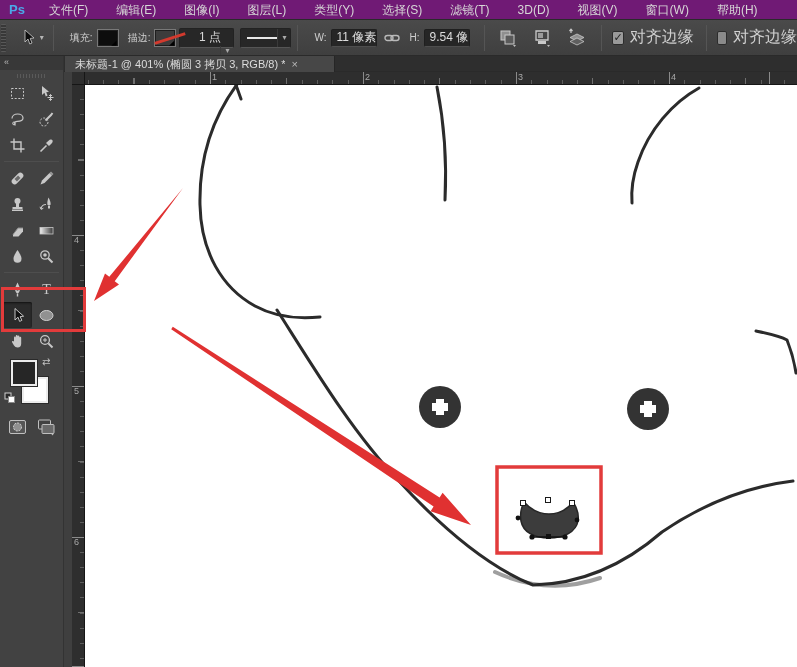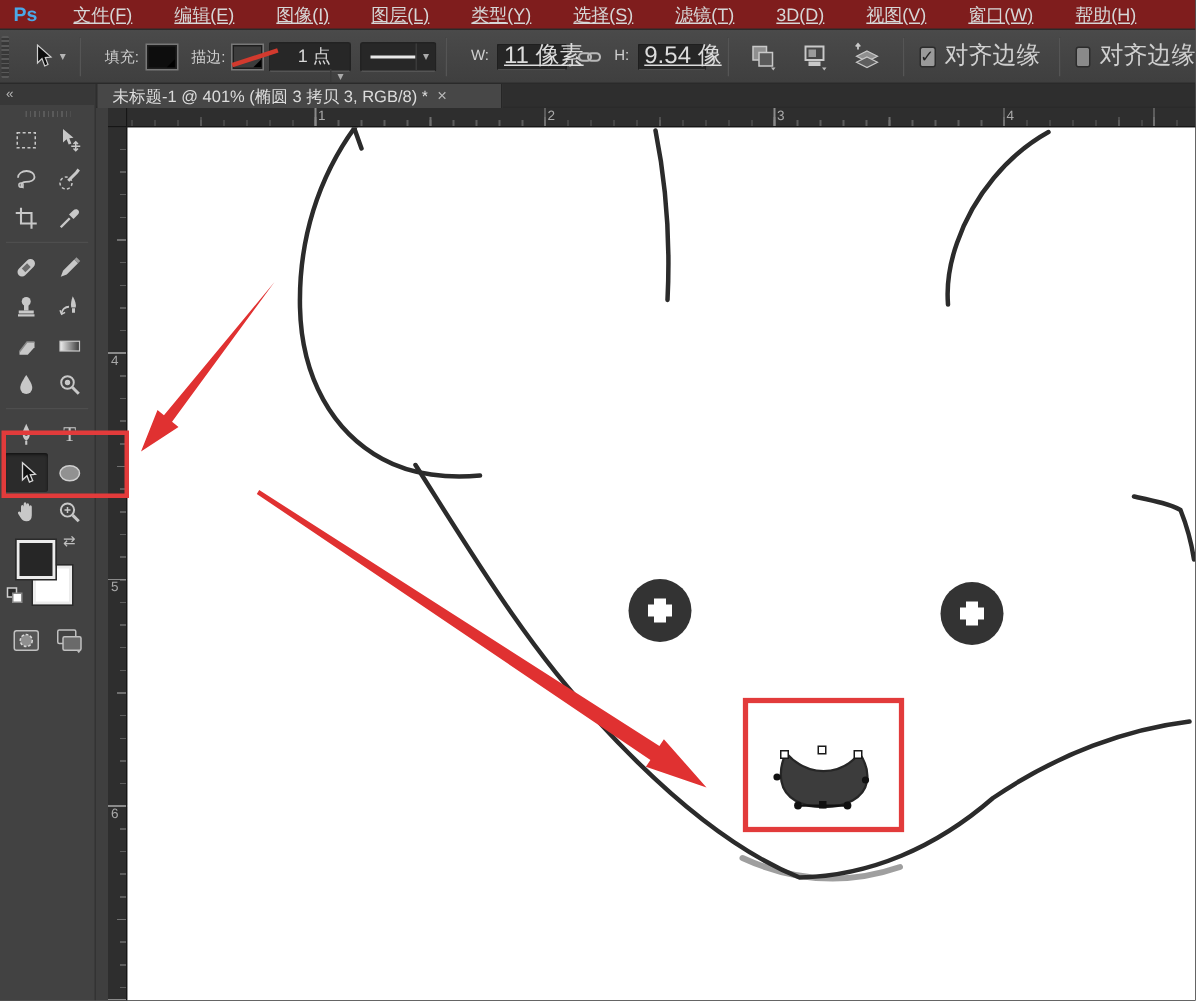--- a/index.html
+++ b/index.html
@@ -1,41 +1,41 @@
 <!DOCTYPE html>
 <html><head>
 <meta charset="utf-8">
 <style>
   * { margin:0; padding:0; box-sizing:border-box; }
   html,body { background:#222; }
   body { font-family:"Liberation Sans","DejaVu Sans",sans-serif; }
   .window { position:relative; width:797px; height:667px; background:#424242; overflow:hidden; }
 
   
-  .menubar { position:absolute; left:0; top:0; width:797px; height:20px; background:#7f1d1d; border-bottom:1px solid #2a2a2a; display:flex; align-items:center; }
+  .menubar { position:absolute; left:0; top:0; width:797px; height:20px; background:#701a75; border-bottom:1px solid #2a2a2a; display:flex; align-items:center; }
   .ps-logo { color:#4ba8e8; font-weight:bold; font-size:13px; padding:0 10px 0 9px; letter-spacing:0; }
-  .menu-item { color:#d6d6d6; font-size:12px; padding:0 14px; line-height:20px; white-space:nowrap; cursor:default;text-decoration:underline; }
+  .menu-item { color:#d6d6d6; font-size:12px; padding:0 14px; line-height:20px; white-space:nowrap; cursor:default; }
 
   
   .optionsbar { position:absolute; left:0; top:20px; width:797px; height:36px; background:linear-gradient(#4a4a4a,#3f3f3f); border-bottom:1px solid #2a2a2a; display:flex; align-items:center; overflow:hidden; white-space:nowrap; }
   .grip-v { width:7px; height:28px; margin-left:1px; background:repeating-linear-gradient(0deg,#585858 0 1px,#383838 1px 3px); border-radius:1px; }
   .opt-label { color:#cfcfcf; font-size:10px; margin:0 5px 0 10px; }
   .opt-sep { width:1px; height:26px; background:#2e2e2e; border-right:1px solid #555; margin:0 6px; }
   .tool-preset { display:flex; align-items:center; margin-left:8px; padding:2px 3px; }
   .caret { color:#b5b5b5; font-size:8px; margin-left:3px; }
   .swatch { width:28px; height:16px; border:1px solid #1e1e1e; outline:1px solid #787878; position:relative; background:#0d0d0d; }
   .swatch .mini-caret { position:absolute; right:0; bottom:-1px; color:#000; font-size:7px; line-height:6px; }
   .swatch-stroke { background:#3c3c3c; }
   .swatch-stroke:before { content:""; position:absolute; left:-2px; top:6px; width:32px; height:3px; background:#d23a2e; transform:rotate(-18deg); }
   .combo { background:#272727; border:1px solid #222; border-bottom-color:#555; height:20px; display:flex; align-items:center; color:#d8d8d8; font-size:12px; border-radius:2px; }
   .combo .combo-caret { margin-left:auto; border-left:1px solid #3a3a3a; height:100%; display:flex; align-items:center; padding:0 4px; color:#aaa; font-size:8px; }
   .combo-points { width:76px; padding-left:6px; margin-left:4px;flex-direction:column; }
   .combo-style { width:56px; margin-left:6px; }
   .line-sample { width:30px; height:2px; background:#e8e8e8; margin-left:6px; }
-  .field { background:#262626; border:1px solid #1f1f1f; border-bottom-color:#4e4e4e; height:18px; min-width:46px; padding:0 4px; color:#dcdcdc; font-size:16px; display:flex; align-items:center; border-radius:2px;text-decoration:underline; }
+  .field { background:#262626; border:1px solid #1f1f1f; border-bottom-color:#4e4e4e; height:18px; min-width:46px; padding:0 4px; color:#dcdcdc; font-size:12px; display:flex; align-items:center; border-radius:2px; }
   .opt-icon { margin:0 7px; display:flex; align-items:center; }
   .checkbox { width:14px; height:14px; background:#9a9a9a; border:1px solid #2c2c2c; border-radius:2px; display:flex; align-items:center; justify-content:center; color:#222; font-size:11px; font-weight:bold; margin:0 6px 0 4px; }
   .checkbox.empty { background:#8a8a8a; color:transparent; }
   .cb-label { color:#cfcfcf; font-size:16px; }
 
   
   .toolbar { position:absolute; left:0; top:56px; width:64px; height:611px; background:#424242; border-right:1px solid #333; }
   .tb-head { height:14px; background:#383838; color:#b5b5b5; font-size:9px; line-height:13px; padding-left:4px; letter-spacing:-1px; }
   .tb-grip { width:30px; height:4px; margin:4px auto 2px; background:repeating-linear-gradient(90deg,#5a5a5a 0 1px,transparent 1px 3px); }
   .tools { display:grid; grid-template-columns:29px 29px; justify-content:center; }

